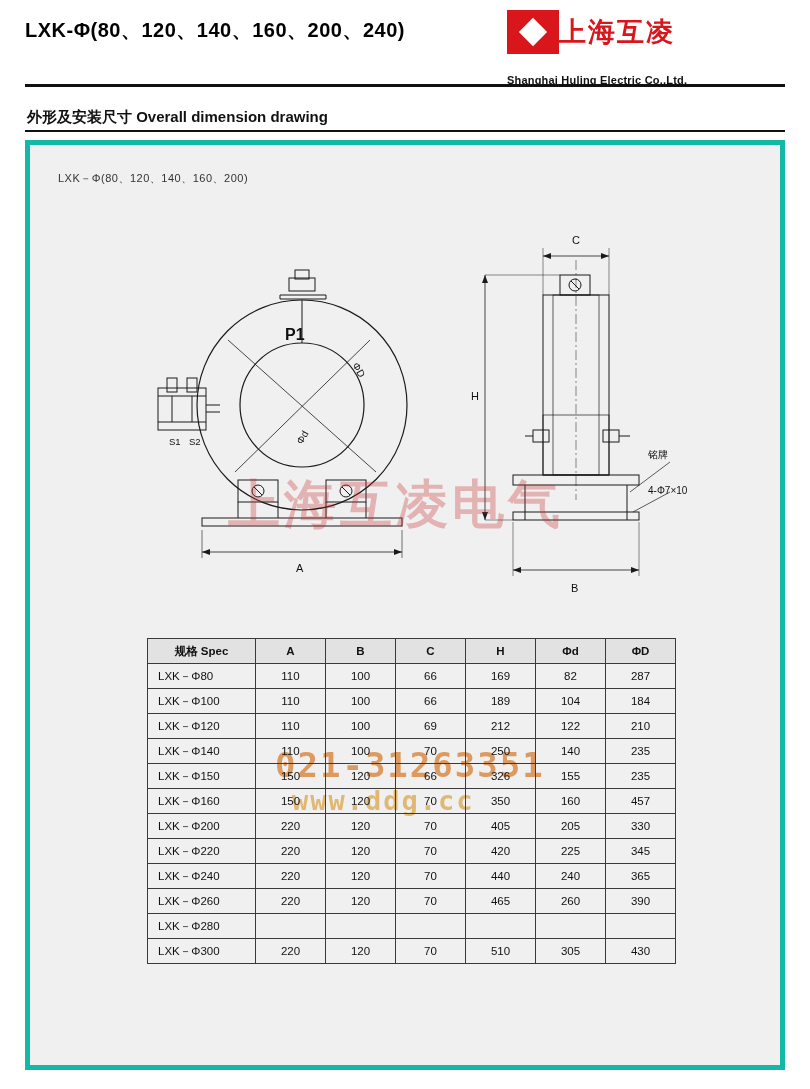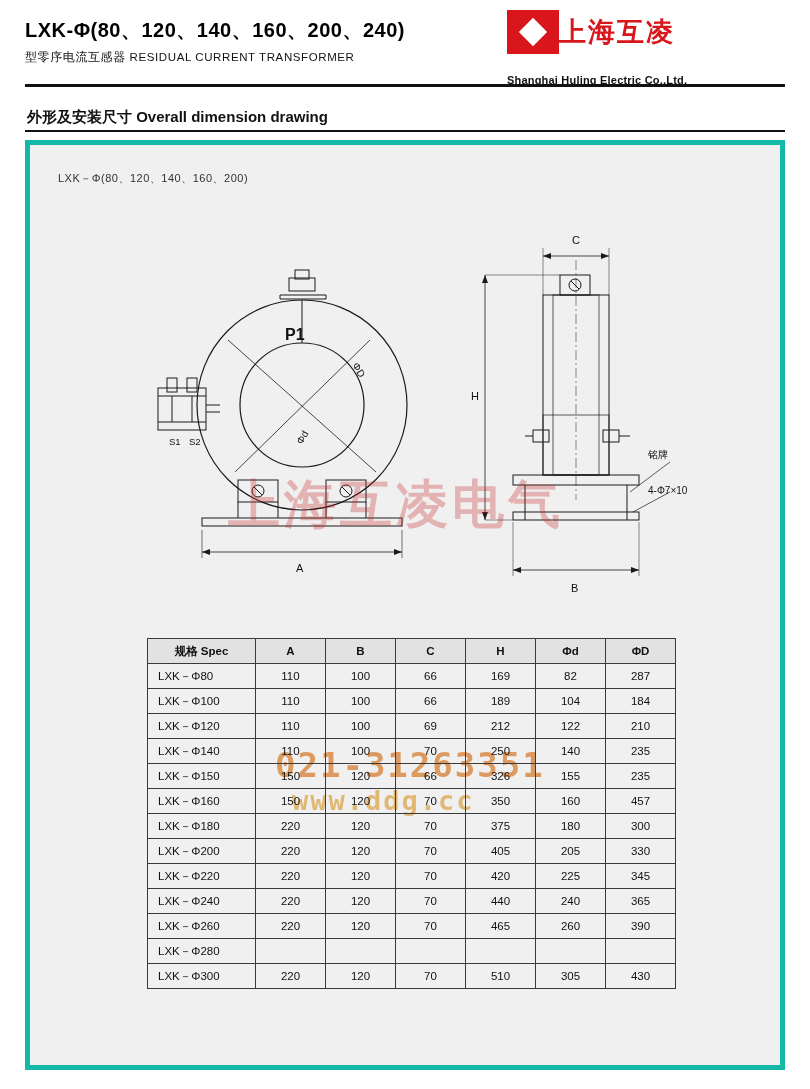--- a/index.html
+++ b/index.html
@@ -193,24 +193,20 @@
   .col-v { width: 70px; }
 </style>
 </head>
 <body>
 
 <div class="page">
 
   <div class="header">
     <div class="header-left">
       <div class="header-title">LXK-Φ(80、120、140、160、200、240)</div>
-      <div class="header-sub">
-        <span class="cn">型零序电流互感器</span>
-        <span>RESIDUAL CURRENT TRANSFORMER</span>
-      </div>
     </div>
     <div class="logo-box">
       <div class="logo-row">
         <span class="logo-mark"></span>
         <span class="logo-cn">上海互凌</span>
       </div>
       <div class="logo-en">Shanghai Huling Electric Co.,Ltd.</div>
     </div>
   </div>
   <div class="header-rule"></div>
@@ -395,29 +391,20 @@
         <tr>
           <td class="spec-name">LXK－Φ160</td>
           <td>150</td>
           <td>120</td>
           <td>70</td>
           <td>350</td>
           <td>160</td>
           <td>457</td>
         </tr>
         <tr>
-          <td class="spec-name">LXK－Φ180</td>
-          <td>220</td>
-          <td>120</td>
-          <td>70</td>
-          <td>375</td>
-          <td>180</td>
-          <td>300</td>
-        </tr>
-        <tr>
           <td class="spec-name">LXK－Φ200</td>
           <td>220</td>
           <td>120</td>
           <td>70</td>
           <td>405</td>
           <td>205</td>
           <td>330</td>
         </tr>
         <tr>
           <td class="spec-name">LXK－Φ220</td>

